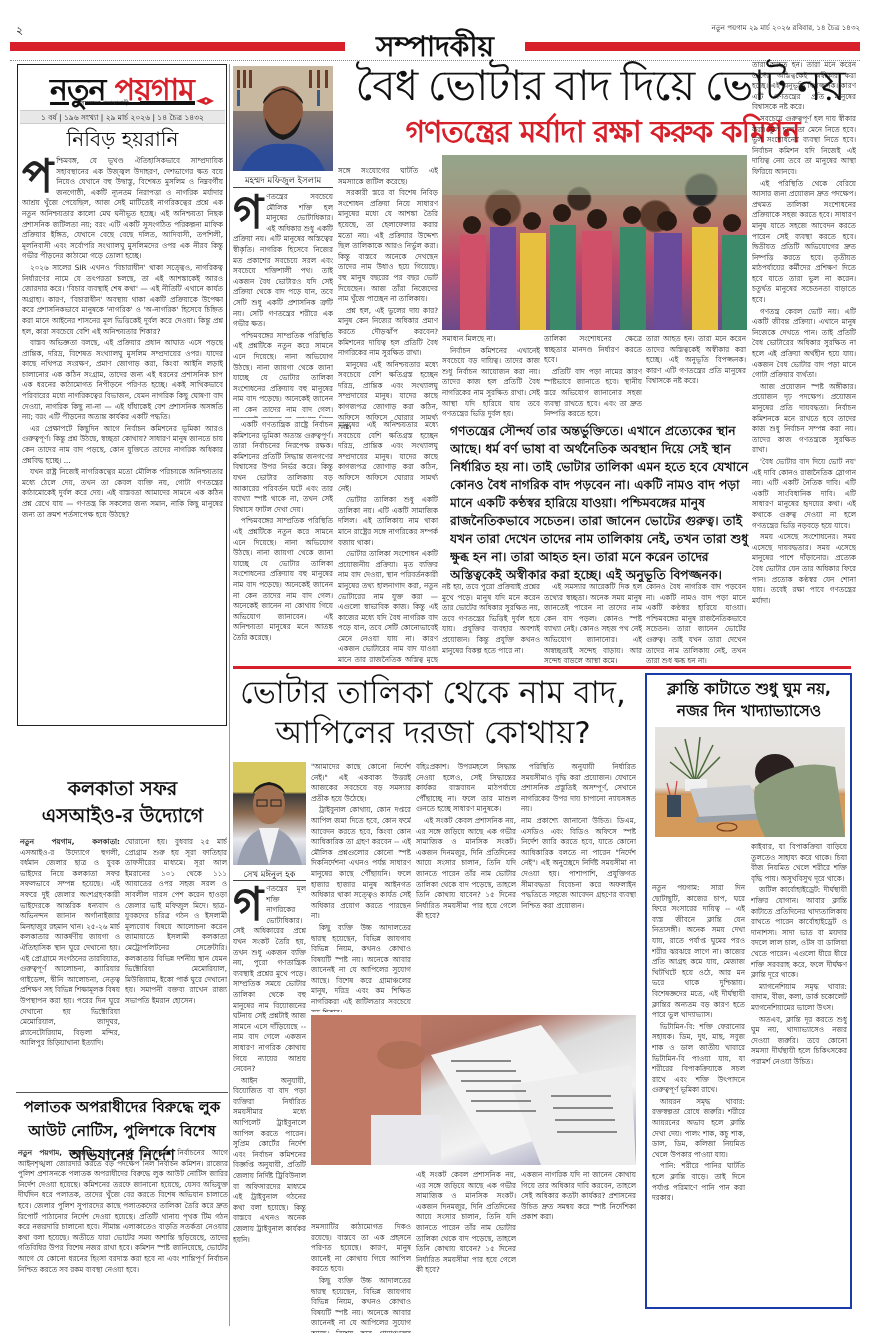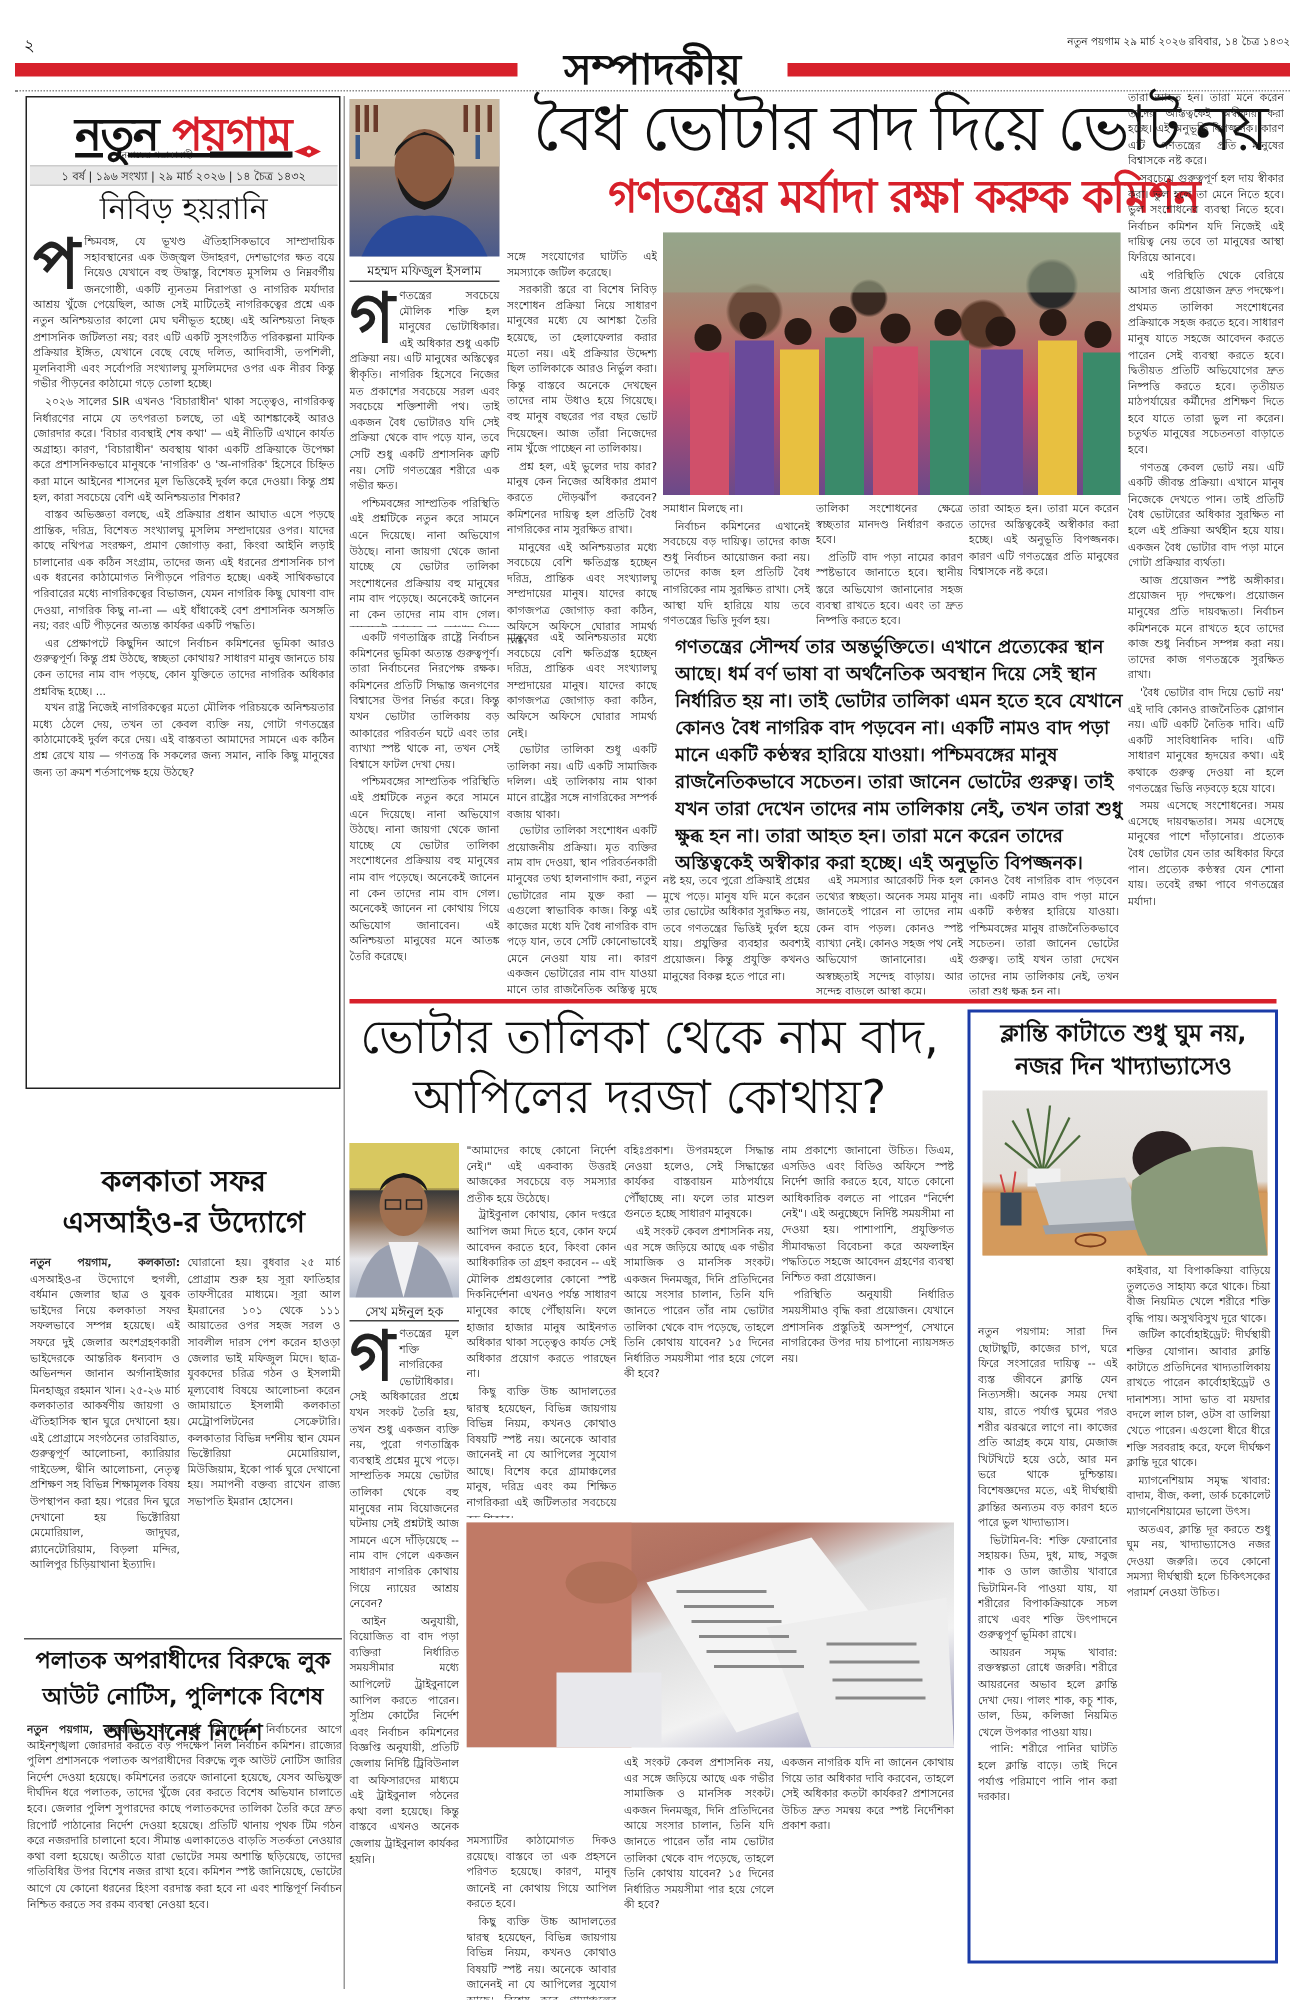--- a/index.html
+++ b/index.html
@@ -248,22 +248,22 @@
 <div class="abs txt" style="left:311px;top:762px;width:100px;height:250px;overflow:hidden;">
   <p style="text-indent:0">"আমাদের কাছে কোনো নির্দেশ নেই।" এই একবাক্য উত্তরই আজকের সবচেয়ে বড় সমস্যার প্রতীক হয়ে উঠেছে।</p>
   <p>ট্রাইবুনাল কোথায়, কোন দপ্তরে আপিল জমা দিতে হবে, কোন ফর্মে আবেদন করতে হবে, কিংবা কোন আধিকারিক তা গ্রহণ করবেন -- এই মৌলিক প্রশ্নগুলোর কোনো স্পষ্ট দিকনির্দেশনা এখনও পর্যন্ত সাধারণ মানুষের কাছে পৌঁছায়নি। ফলে হাজার হাজার মানুষ আইনগত অধিকার থাকা সত্ত্বেও কার্যত সেই অধিকার প্রয়োগ করতে পারছেন না।</p>
   <p>কিছু ব্যক্তি উচ্চ আদালতের দ্বারস্থ হয়েছেন, বিভিন্ন জায়গায় বিভিন্ন নিয়ম, কখনও কোথাও বিষয়টি স্পষ্ট নয়। অনেকে আবার জানেনই না যে আপিলের সুযোগ আছে। বিশেষ করে গ্রামাঞ্চলের মানুষ, দরিদ্র এবং কম শিক্ষিত নাগরিকরা এই জটিলতার সবচেয়ে বড় শিকার।</p>
 </div>
 <div class="abs txt" style="left:416px;top:762px;width:100px;height:250px;overflow:hidden;">
   <p style="text-indent:0">বহিঃপ্রকাশ। উপরমহলে সিদ্ধান্ত নেওয়া হলেও, সেই সিদ্ধান্তের কার্যকর বাস্তবায়ন মাঠপর্যায়ে পৌঁছাচ্ছে না। ফলে তার মাশুল গুনতে হচ্ছে সাধারণ মানুষকে।</p>
   <p>এই সংকট কেবল প্রশাসনিক নয়, এর সঙ্গে জড়িয়ে আছে এক গভীর সামাজিক ও মানসিক সংকট। একজন দিনমজুর, দিনি প্রতিদিনের আয়ে সংসার চালান, তিনি যদি জানতে পারেন তাঁর নাম ভোটার তালিকা থেকে বাদ পড়েছে, তাহলে তিনি কোথায় যাবেন? ১৫ দিনের নির্ধারিত সময়সীমা পার হয়ে গেলে কী হবে?</p>
 </div>
 <div class="abs txt" style="left:521px;top:762px;width:115px;height:250px;overflow:hidden;">
+  <p>পরিস্থিতি অনুযায়ী নির্ধারিত সময়সীমাও বৃদ্ধি করা প্রয়োজন। যেখানে প্রশাসনিক প্রস্তুতিই অসম্পূর্ণ, সেখানে নাগরিকের উপর দায় চাপানো ন্যায়সঙ্গত নয়।</p>
   <p style="text-indent:0">নাম প্রকাশ্যে জানানো উচিত। ডিএম, এসডিও এবং বিডিও অফিসে স্পষ্ট নির্দেশ জারি করতে হবে, যাতে কোনো আধিকারিক বলতে না পারেন "নির্দেশ নেই"। এই অনুচ্ছেদে নির্দিষ্ট সময়সীমা না দেওয়া হয়। পাশাপাশি, প্রযুক্তিগত সীমাবদ্ধতা বিবেচনা করে অফলাইন পদ্ধতিতে সহজে আবেদন গ্রহণের ব্যবস্থা নিশ্চিত করা প্রয়োজন।</p>
-  <p>পরিস্থিতি অনুযায়ী নির্ধারিত সময়সীমাও বৃদ্ধি করা প্রয়োজন। যেখানে প্রশাসনিক প্রস্তুতিই অসম্পূর্ণ, সেখানে নাগরিকের উপর দায় চাপানো ন্যায়সঙ্গত নয়।</p>
 </div>
 
 <div class="abs ballots" style="left:311px;top:1015px;width:325px;height:150px;">
   <svg width="325" height="150" viewBox="0 0 325 150">
     <rect x="0" y="0" width="110" height="150" fill="#c07a66"></rect>
     <polygon points="120,40 230,10 300,100 180,140" fill="#f4f4f4"></polygon>
     <polygon points="200,70 320,50 325,150 230,150" fill="#eeeeee"></polygon>
     <g fill="#888">
       <rect x="140" y="45" width="60" height="2"></rect>
         <rect x="145" y="55" width="60" height="2"></rect>

